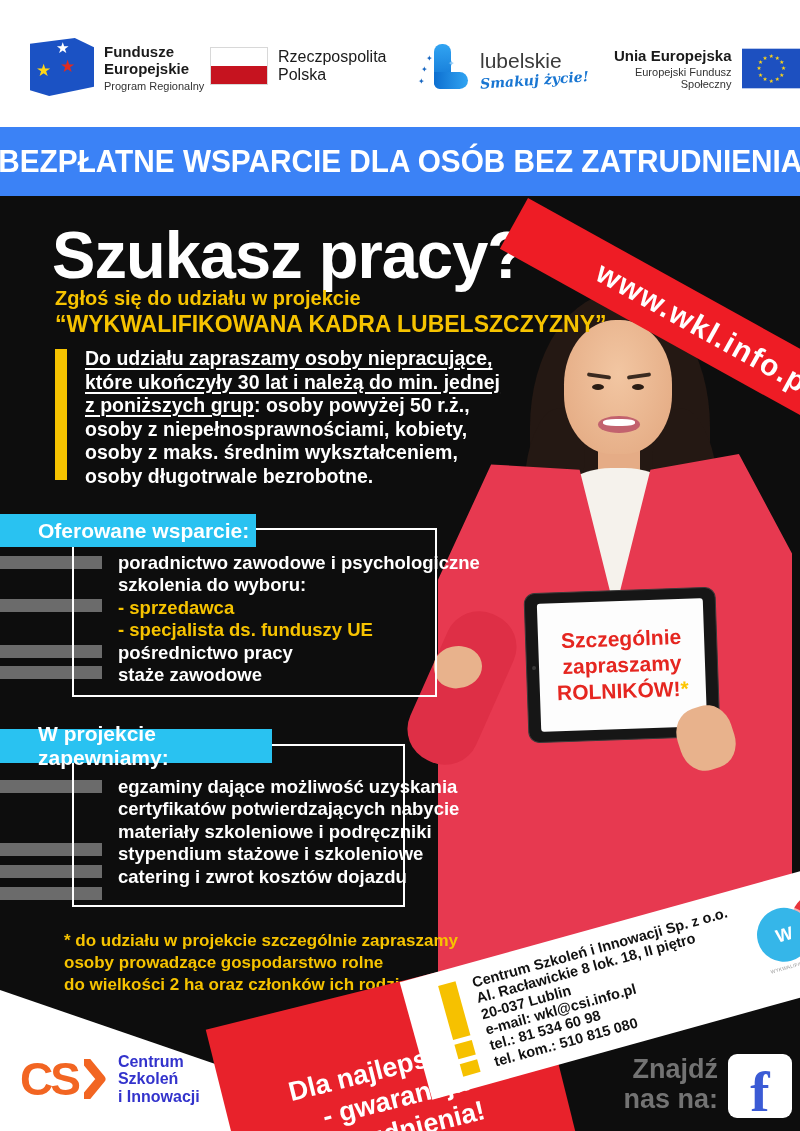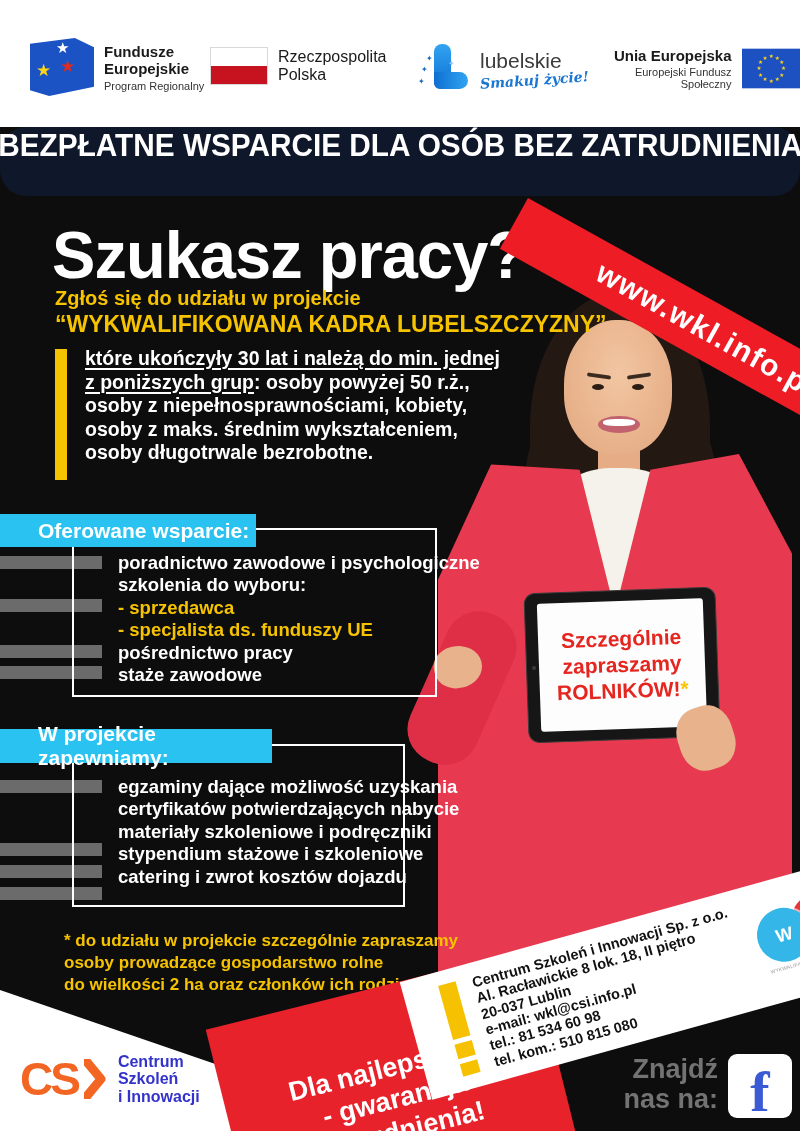--- a/index.html
+++ b/index.html
@@ -28,22 +28,22 @@
   .lu-star { position:absolute; color:#1565c0; font-size:8px; line-height:1; }
   .lu-text .name { font-size:21px; color:#3b3b3b; line-height:21px; }
   .lu-text .tag { font-family:"DejaVu Serif", serif; font-style:italic; font-weight:bold; font-size:14px; color:#1976d2; transform:rotate(-4deg); display:inline-block; margin-top:1px; }
   .logo-eu { left:594px; top:47px; }
   .eu-text { text-align:right; }
   .eu-text .t1 { font-weight:bold; font-size:15px; color:#1a1a1a; }
   .eu-text .t2 { font-size:11px; color:#333; margin-top:2px; }
   .eu-flag { width:64px; height:43px; }
 
   
-  .top-banner { position:absolute; left:0; top:127px; width:800px; height:69px; background:#0f172a; z-index:6;
-                display:flex; align-items:flex-start; justify-content:center;border-radius:26px; }
+  .top-banner { position:absolute; left:0; top:127px; width:800px; height:69px; background:#3b82f6; z-index:6;
+                display:flex; align-items:center; justify-content:center; }
   .top-banner span { color:#fff; font-weight:bold; font-size:32px; white-space:nowrap; display:inline-block; transform:scaleX(0.93); letter-spacing:0; }
 
   
   .www-ribbon { position:absolute; left:528px; top:198px; width:440px; height:58px; background:#ee1c25;
                 transform:rotate(29deg); transform-origin:0 0; z-index:4;
                 display:flex; align-items:center; justify-content:center; }
   .www-ribbon span { color:#fff; font-weight:bold; font-size:30px; letter-spacing:1.5px; }
 
   
   .hero-title { position:absolute; left:52px; top:216px; color:#fff; font-weight:bold; font-size:67px; letter-spacing:-1px;
@@ -231,20 +231,21 @@
   <div class="www-ribbon">
     <span>www.wkl.info.pl</span>
   </div>
 
   <div class="hero-title">Szukasz pracy?</div>
   <div class="hero-sub1">Zgłoś się do udziału w projekcie</div>
   <div class="hero-sub2">“WYKWALIFIKOWANA KADRA LUBELSZCZYZNY”</div>
 
   <div class="intro-bar"></div>
   <div class="intro">
+    <div><span class="u">Do udziału zapraszamy osoby niepracujące,</span><span></span></div>
     <div><span class="u">które ukończyły 30 lat i należą do min. jednej</span><span></span></div>
     <div><span class="u">z poniższych grup</span><span>: osoby powyżej 50 r.ż.,</span></div>
     <div><span class="u"></span><span>osoby z niepełnosprawnościami, kobiety,</span></div>
     <div><span class="u"></span><span>osoby z maks. średnim wykształceniem,</span></div>
     <div><span class="u"></span><span>osoby długotrwale bezrobotne.</span></div>
   </div>
 
   <div class="grey-bar" style="top:556px;"></div>
   <div class="grey-bar" style="top:599px;"></div>
   <div class="grey-bar" style="top:645px;"></div>

